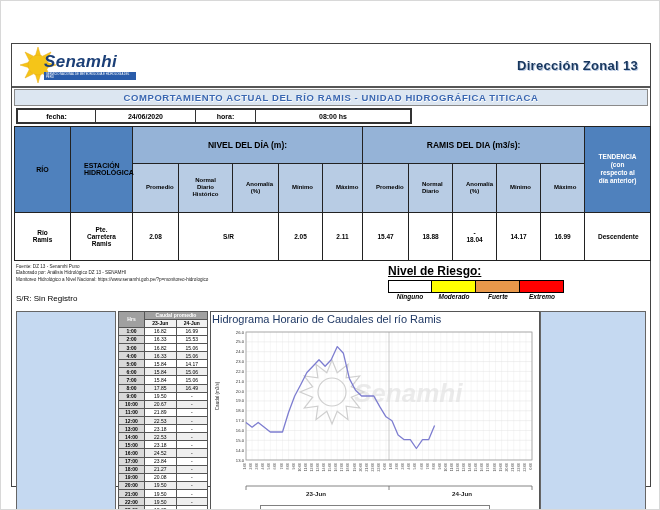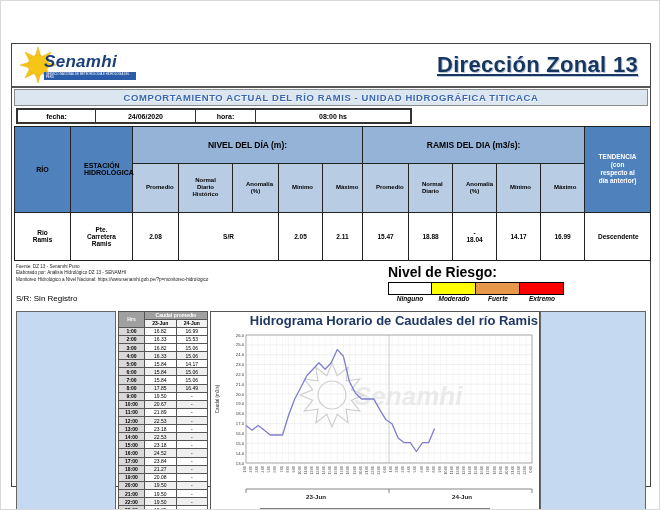--- a/index.html
+++ b/index.html
@@ -11,21 +11,21 @@
   .frame {
     position:absolute; left:10px; top:42px; width:640px; height:444px;
     border:1px solid #444; background:#fff;
   }
   
   .header { height:44px; border-bottom:2px solid #555; display:flex; align-items:center; justify-content:space-between; padding:2px 6px; }
   .logo { display:flex; align-items:center; }
   .logo-block { margin-left:-14px; margin-top:2px; }
   .logo-name { font-size:17px; font-weight:bold; font-style:italic; color:#1b3f77; letter-spacing:0.3px; }
   .logo-bar { background:#2a5caa; color:#fff; font-size:2.8px; padding:1px 2px; width:92px; line-height:1.1; }
-  .zone-title { font-size:22px; font-weight:bold; color:#17365d; text-shadow:1px 1px 0 #b9c9e2; padding-right:6px; letter-spacing:0.3px;text-decoration:underline; }
+  .zone-title { font-size:13px; font-weight:bold; color:#17365d; text-shadow:1px 1px 0 #b9c9e2; padding-right:6px; letter-spacing:0.3px; }
   
   .titlebar {
     margin:1px 2px; height:17px; background:#dce6f1; border:1px solid #8a8a8a;
     display:flex; align-items:center; justify-content:center;
     font-size:9.5px; font-weight:bold; color:#3a67b1; letter-spacing:0.6px;
     text-shadow:0.5px 0.5px 0 #ffffff;
   }
   
   .fecha-row { display:flex; margin:2px 0 2px 4px; width:396px; height:16px; border:2px solid #333; background:#fff; }
   .fecha-row > div { display:flex; align-items:center; justify-content:center; font-size:7px; font-weight:bold; border-right:1px solid #333; }
@@ -38,42 +38,42 @@
   .hd-tend  { background:#4f81bd; color:#fff; font-weight:bold; font-size:6.5px; line-height:1.25; }
   .hd-group { background:#95b3d7; font-weight:bold; font-size:8.5px; height:20px; }
   .hd-sub   { background:#b8cce4; font-weight:bold; font-size:6px; height:26px; line-height:1.2; }
   .dt-cell  { background:#fff; font-weight:bold; font-size:6.5px; height:25px; }
   
   .notes-risk { display:flex; padding:3px 4px 0 4px; height:48px; }
   .footnotes { flex:1; }
   .footnotes .fn { font-size:4.6px; color:#222; line-height:1.5; }
   .footnotes .fn-sr { font-size:8px; margin-top:9px; color:#000; }
   .risk { width:180px; margin-right:78px; }
-  .risk-label { font-size:14px; font-weight:bold; margin-bottom:2px; }
+  .risk-label { font-size:12px; font-weight:bold; text-decoration:underline; margin-bottom:2px; }
   .risk-bar { display:flex; }
   .risk-swatch { width:44px; height:13px; border:1px solid #000; border-left-width:0; }
   .risk-swatch:first-child { border-left-width:1px; }
   .risk-names { display:flex; }
   .risk-names span { width:44px; text-align:center; font-size:6.5px; font-weight:bold; font-style:italic; }
   
   .bottom { display:flex; margin:2px 4px 0 4px; height:212px; }
   .blue-panel { background:#c5d9f1; border:1px solid #666; height:212px; }
   .bp-left { width:100px; margin-right:2px; }
   .bp-right { flex:1; }
   
   table.hourly { border-collapse:collapse; width:90px; table-layout:fixed; font-size:5px; margin-right:2px; }
   table.hourly td { border:1px solid #555; text-align:center; padding:0; height:8px; }
   .hq-top { background:#a0a0a0; color:#fff; font-weight:bold; font-size:5px; }
   .hq-date { background:#f2f2f2; font-weight:bold; }
   .hq-hrs { background:#d9d9d9; font-weight:bold; }
   table.hourly tr:nth-child(2n+4) td.val { background:#efefef; }
   td.val { background:#fff; }
   
   .chart-box { width:330px; border:1px solid #555; background:#fff; padding:1px 1px; }
-  .chart-title { text-align:right; font-size:13px; font-weight:bold; color:#1f3864; line-height:1.25; }
+  .chart-title { text-align:left; font-size:11px; font-weight:normal; color:#1f3864; line-height:1.25; }
   .chart-legend { margin:1px auto 0 auto; width:230px; height:11px; border:1px solid #808080; display:flex; align-items:center; justify-content:center; }
   .legend-line { display:inline-block; width:16px; height:2px; background:#7d7dd0; margin-right:3px; }
   .legend-text { font-size:5.5px; color:#222; }
 </style>
 </head>
 <body>
 
 <div class="frame">
 
   <div class="header">

